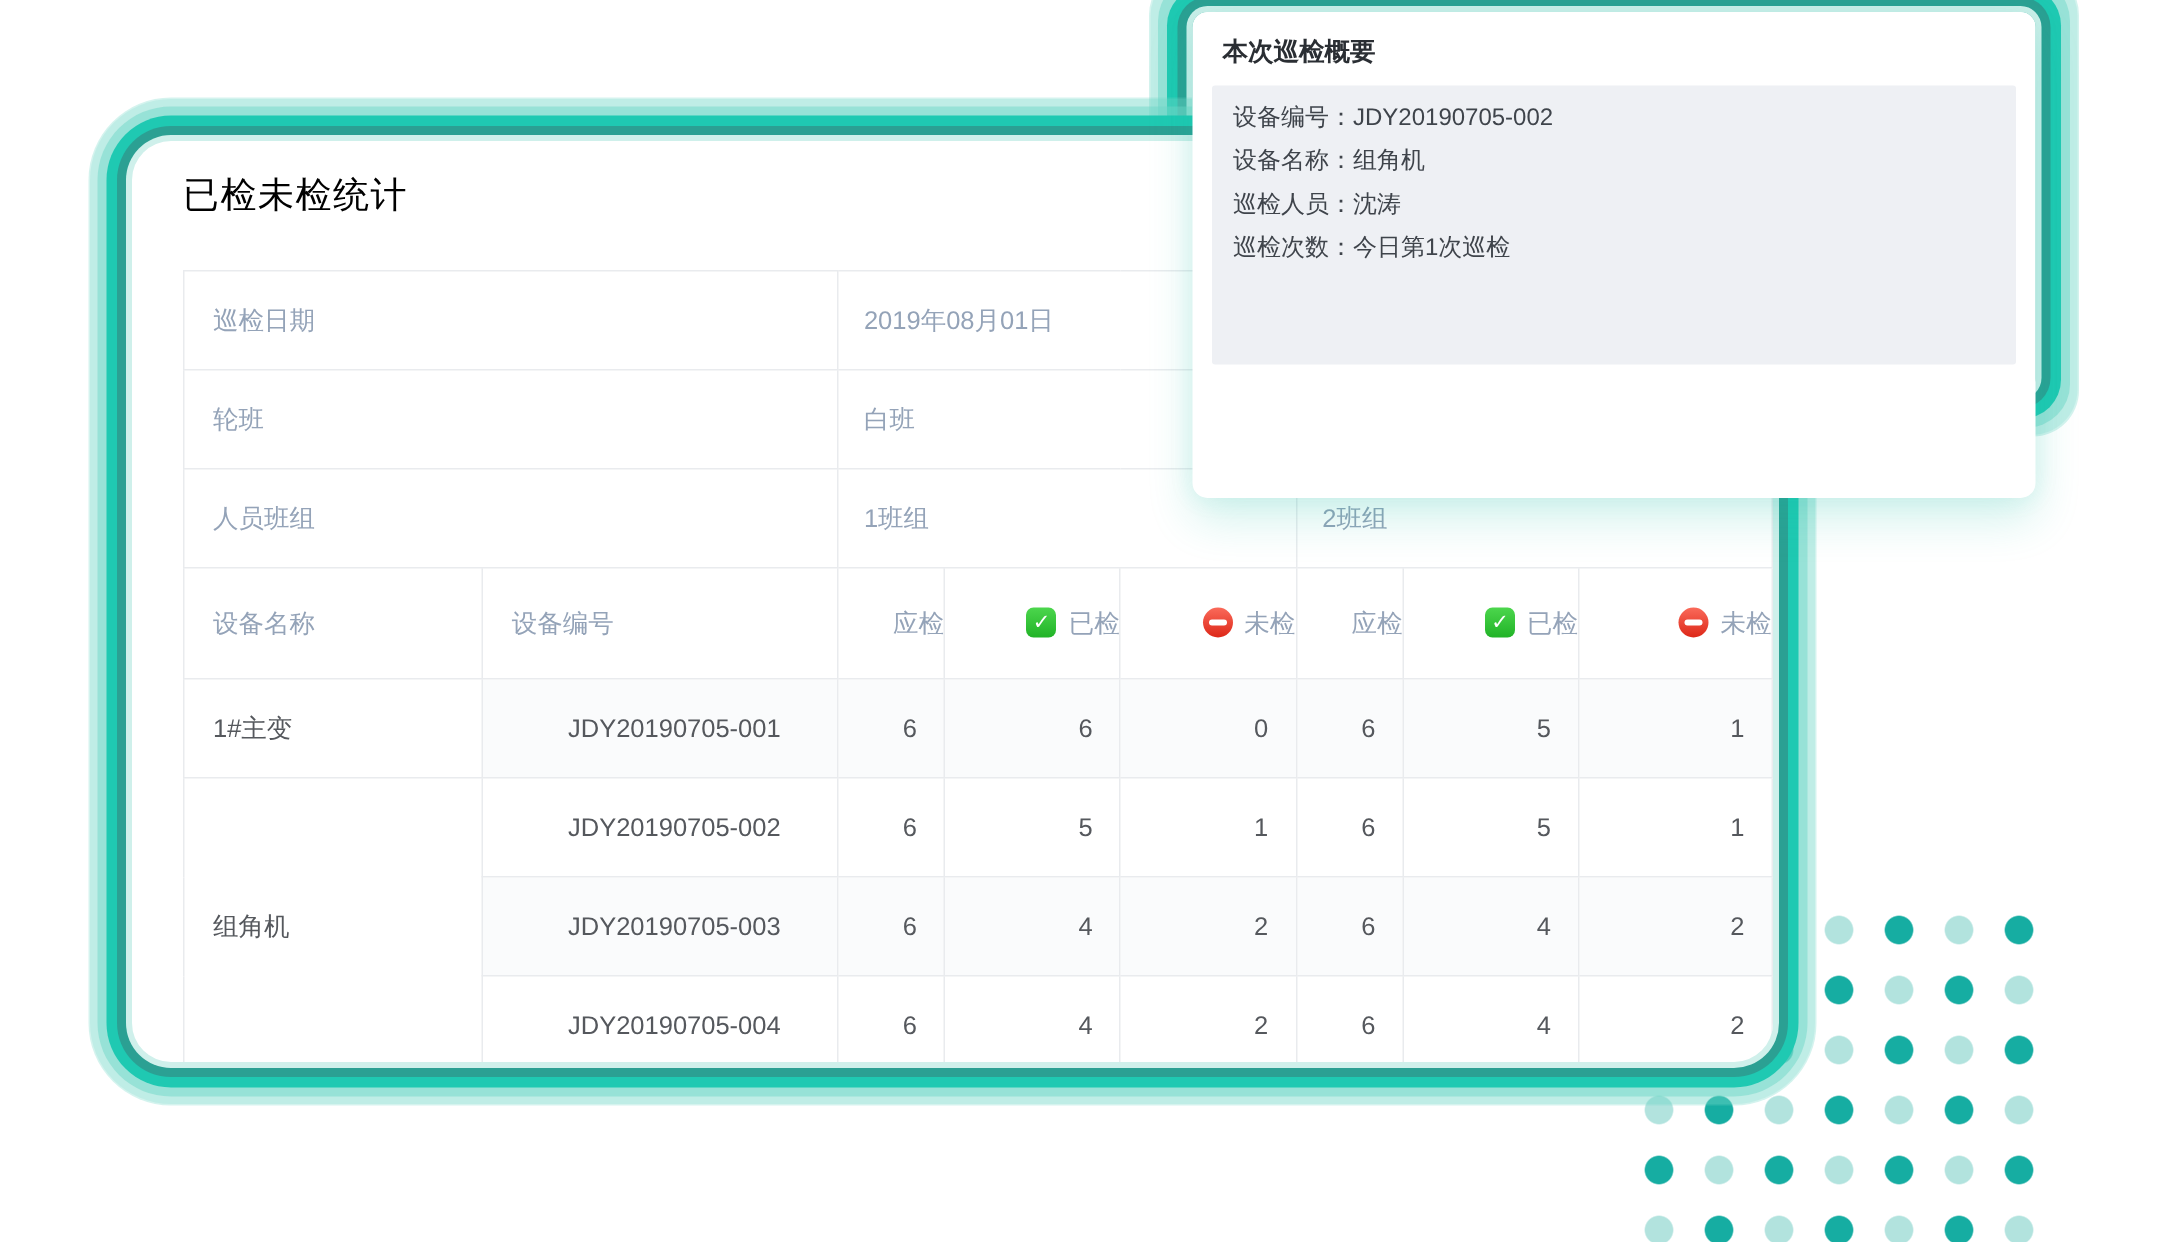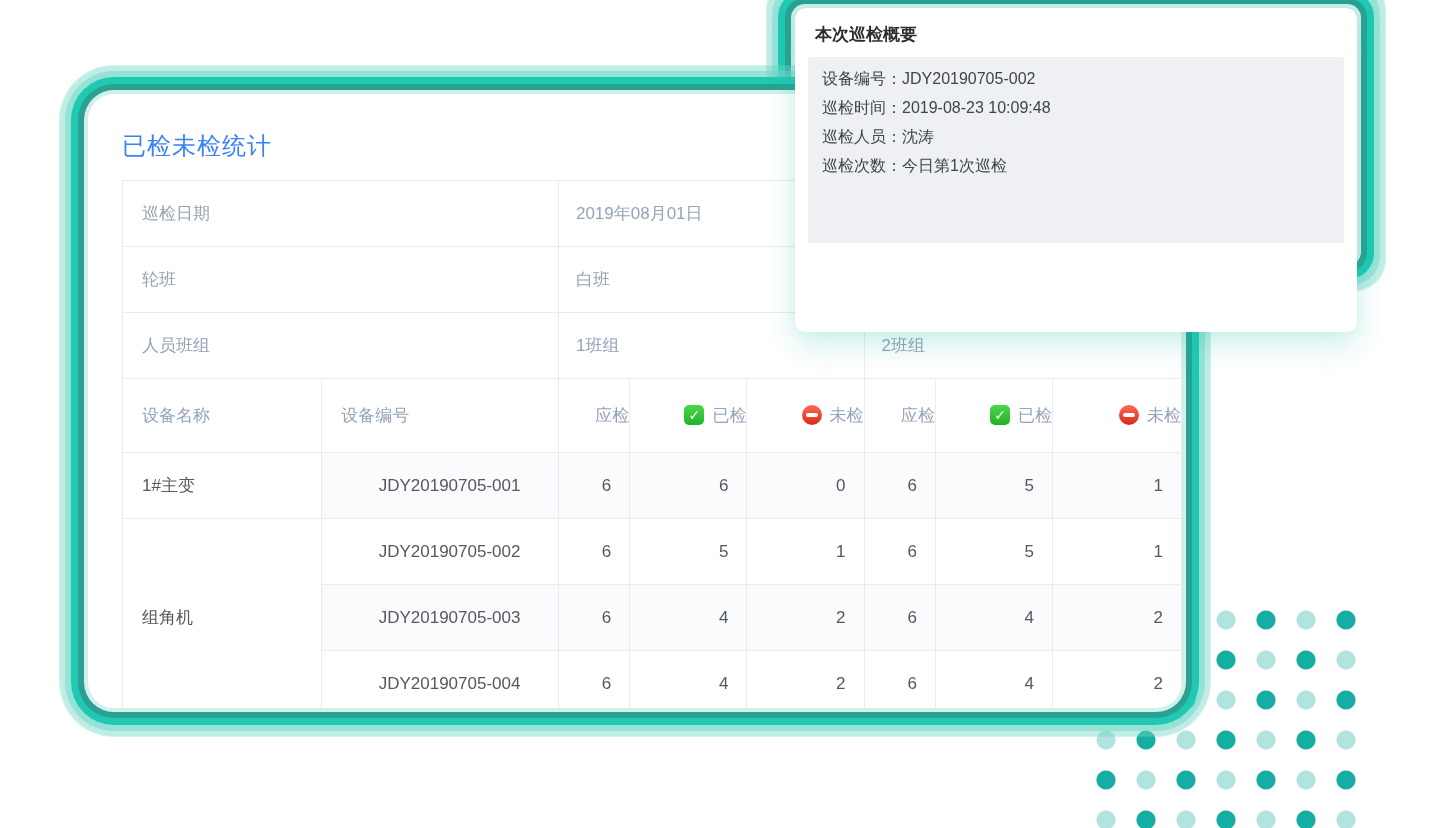--- a/index.html
+++ b/index.html
@@ -34,22 +34,22 @@
       0 0 0 28px rgba(111,216,200,0.20),
       0 0 0 29px rgba(111,216,200,0.30);
   }
 
   
   #main-card {
     position:absolute; left:88px; top:94px; width:1094px; height:614px;
     background:#ffffff; border-radius:26px; z-index:3; overflow:hidden;
   }
   #main-title {
-    position:absolute; left:34px; top:36px;
-    font-size:24px; font-weight:500; color:#3b82f6; letter-spacing:1px;
+    position:absolute; left:34px; top:20px;
+    font-size:24px; font-weight:500; color:#000000; letter-spacing:1px;
   }
   #stats-table {
     position:absolute; left:34px; top:86px;
     border-collapse:collapse; table-layout:fixed;
   }
   #stats-table td {
     border:1px solid #e9ebee; background-clip:padding-box;
     font-size:17px; color:#55585d; overflow:hidden; white-space:nowrap;
   }
   #stats-table tr.info-row td { height:66px; }
@@ -193,19 +193,19 @@
           <td class="num">2</td>
         </tr>
       </tbody>
     </table>
   </div>
 
   <div id="overlay-card">
     <div id="overlay-title">本次巡检概要</div>
     <div id="overlay-box">
       <div class="ov-line">设备编号：JDY20190705-002</div>
-      <div class="ov-line">巡检时间：2019-08-23 10:09:48</div>
+      <div class="ov-line">设备名称：组角机</div>
       <div class="ov-line">巡检人员：沈涛</div>
       <div class="ov-line">巡检次数：今日第1次巡检</div>
     </div>
   </div>
 
 </div>
 
 </body></html>

